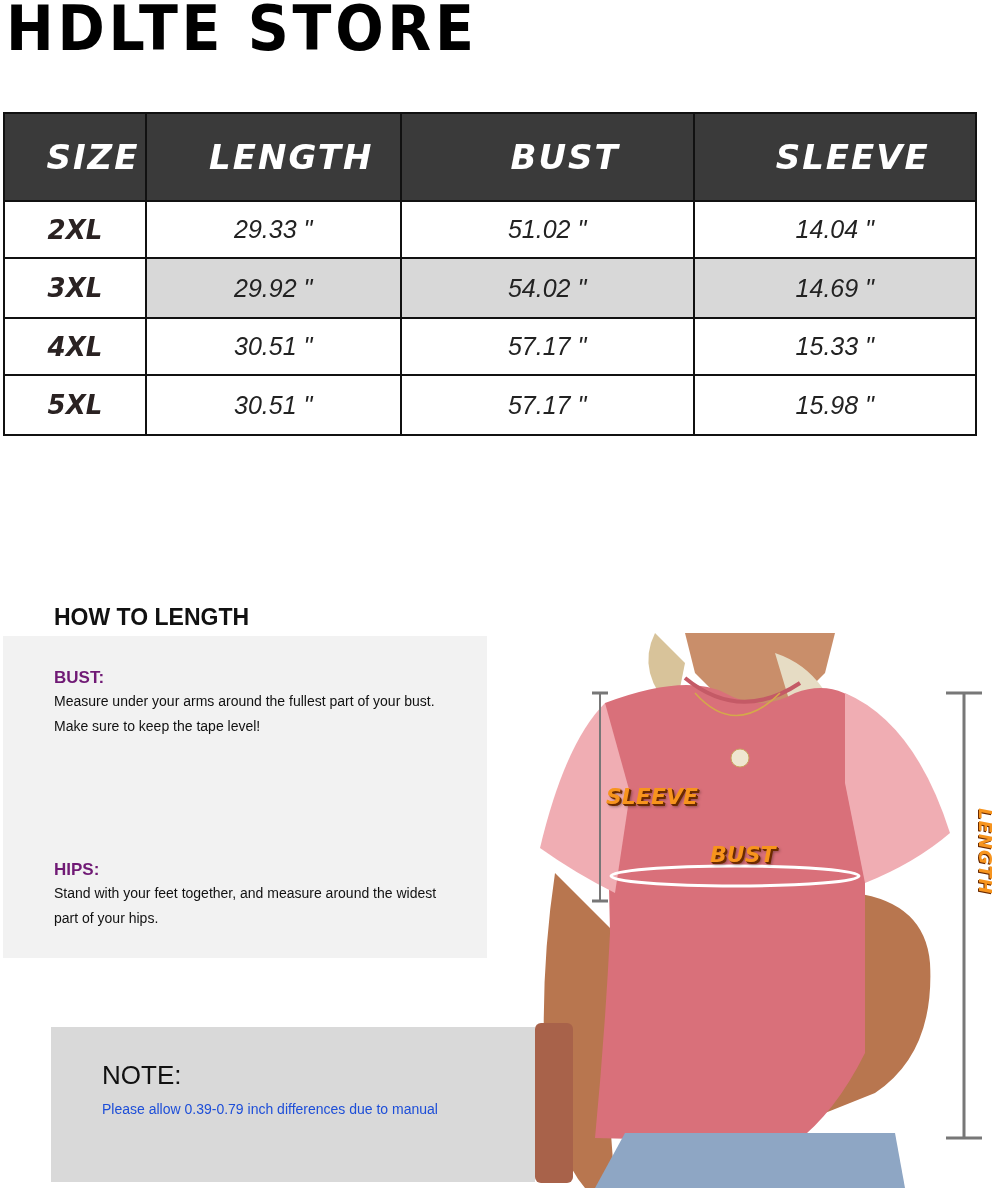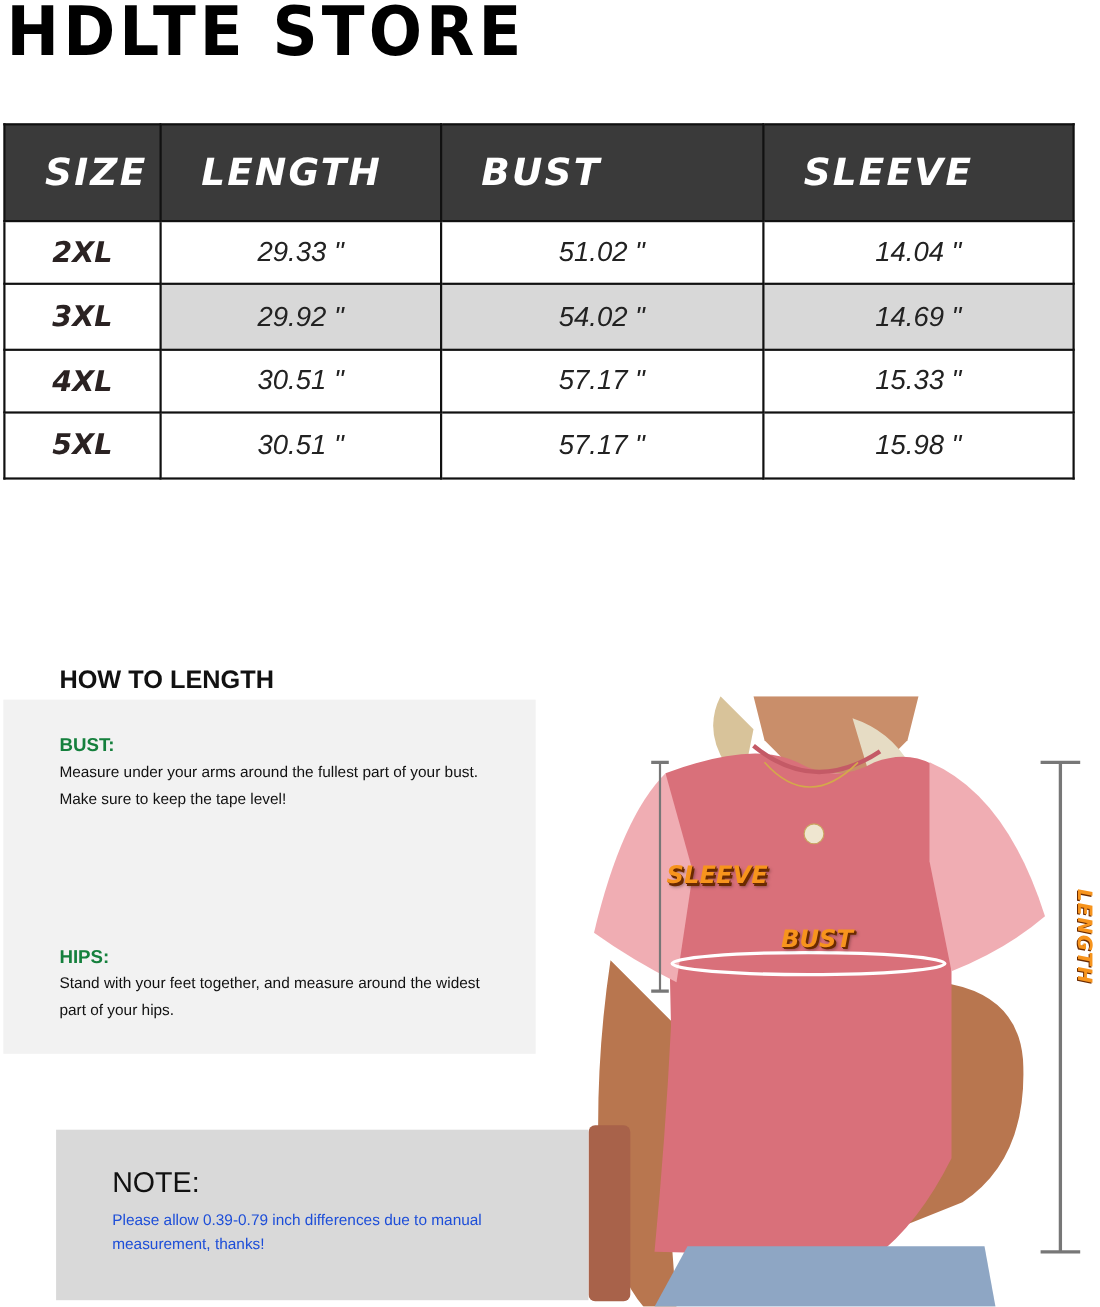--- a/index.html
+++ b/index.html
@@ -21,21 +21,21 @@
 
   table.size-table {
     position: absolute; left: 3px; top: 112px;
     width: 974px; border-collapse: collapse;
     border: 2px solid #111;
   }
   .size-table th {
     background: #3a3a3a; color: #fff; height: 88px;
     font-family: "DejaVu Sans", sans-serif; font-weight: 900; font-style: italic;
     font-size: 34px; letter-spacing: 2px;
-    border: 2px solid #111; text-align: left; padding-left: 36px;
+    border: 2px solid #111; text-align: center; padding-left: 36px;
   }
   .size-table td {
     height: 60px; border: 2px solid #111; text-align: center;
     font-style: italic; font-size: 25px; color: #222;
   }
   .size-table tr.shaded td.val { background: #d8d8d8; }
   .size-table td.size {
     font-family: "DejaVu Sans", sans-serif; font-weight: 900; font-style: italic;
     font-size: 26px; color: #2a2222; letter-spacing: 0px;
   }
@@ -43,21 +43,21 @@
 
   .htm-title {
     position: absolute; left: 54px; top: 604px;
     font-size: 23px; font-weight: bold; color: #111;
   }
   .htm-box {
     position: absolute; left: 3px; top: 636px; width: 484px; height: 322px;
     background: #f2f2f2;
   }
   .measure { position: absolute; left: 51px; }
-  .measure .label { font-size: 17px; font-weight: bold; color: #15803d; line-height: 20px; }
+  .measure .label { font-size: 17px; font-weight: bold; color: #701a75; line-height: 20px; }
   .measure .desc { font-size: 14px; line-height: 24px; color: #111; margin-top: 1px; }
 
   .note-box {
     position: absolute; left: 3px; top: 1027px; width: 484px; height: 155px;
     background: #d9d9d9;
     margin-left: 48px;
   }
   .note-box .label { position: absolute; left: 51px; top: 33px; font-size: 26px; color: #111; }
   .note-box .desc { position: absolute; left: 51px; top: 72px; font-size: 14px; line-height: 21px; color: #1d4ed8; width: 420px; }
 
@@ -136,21 +136,20 @@
     <div class="label">HIPS:</div>
     <div class="desc">Stand with your feet together, and measure around the widest</div>
     <div class="desc">part of your hips.</div>
   </div>
 </div>
 
 <div class="note-box">
   <div class="label">NOTE:</div>
   <div class="desc">
     <div>Please allow 0.39-0.79 inch differences due to manual</div>
-    <div>measurement, thanks!</div>
   </div>
 </div>
 
 <svg class="photo" viewBox="0 0 420 555" width="420" height="555">
 
   <path d="M150 0 L300 0 L290 40 L260 70 L190 70 L160 40 Z" fill="#c98e6a"></path>
   <path d="M20 240 Q5 340 10 440 Q20 520 50 555 L80 555 L70 420 L80 300 Z" fill="#b8764f"></path>
   <path d="M320 260 Q390 270 395 330 Q400 420 340 460 L290 480 L270 450 L320 400 Z" fill="#b8764f"></path>
 
   <path d="M120 0 Q100 40 140 80 L150 30 Z" fill="#d8c39a"></path>

